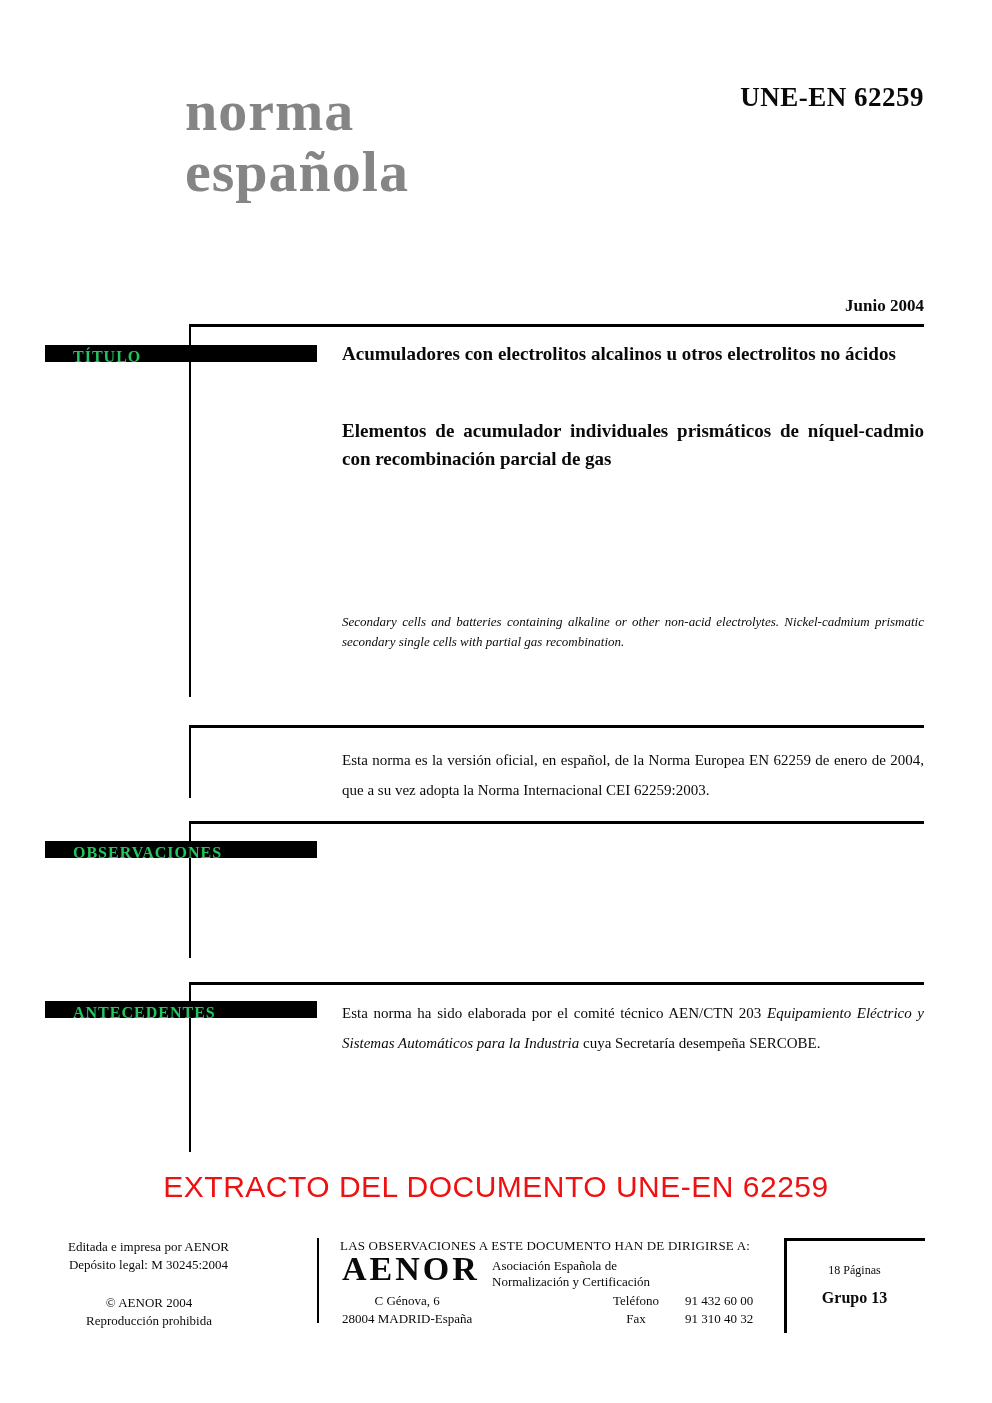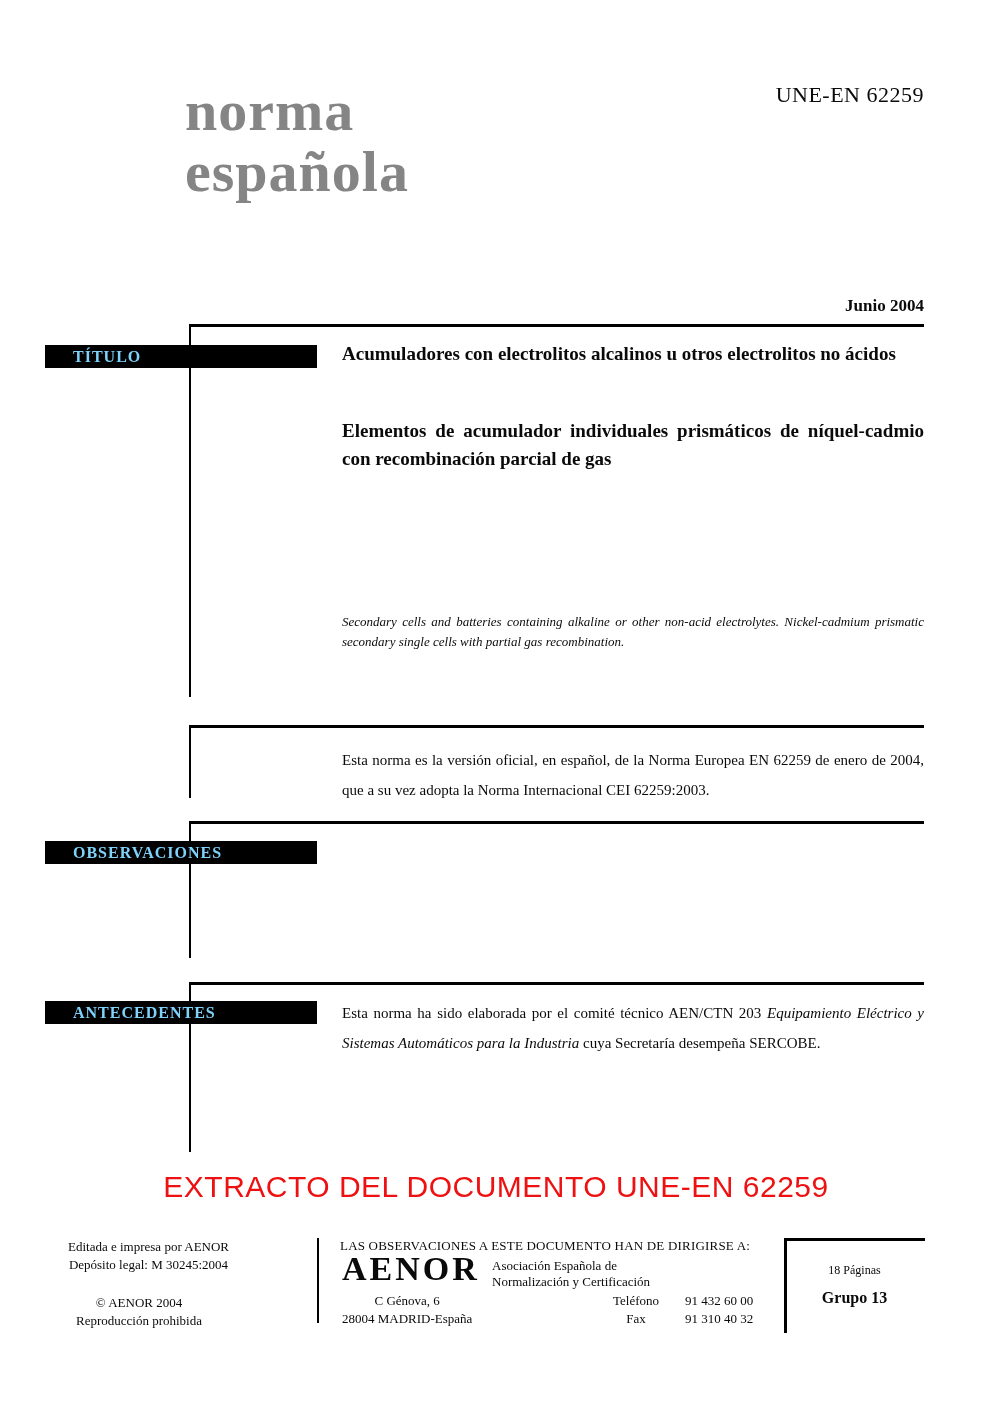--- a/index.html
+++ b/index.html
@@ -20,33 +20,33 @@
   }
   .abs{position:absolute;}
   
   .logo{
     left:185px;top:80px;
     font-size:58px;line-height:61px;font-weight:bold;
     color:var(--logo-gray);letter-spacing:1px;
   }
   .doc-number{
     right:68px;top:82px;
-    font-size:22px;font-weight:normal;letter-spacing:.5px;
+    font-size:27px;font-weight:bold;letter-spacing:.5px;
   }
   .doc-date{
     right:68px;top:296px;
     font-size:17px;font-weight:bold;
   }
   
   .hrule{left:189px;width:735px;height:3px;background:#000;}
   .vrule{left:189px;width:2px;background:#000;}
   
   .label-box{
-    left:45px;width:272px;height:23px;
-    background:var(--label-bg);color:#7dd3fc;
+    left:45px;width:272px;height:17px;
+    background:var(--label-bg);color:#22c55e;
     font-size:16px;font-weight:bold;letter-spacing:1px;
     line-height:23px;padding-left:28px;
   }
   
   .col{
     left:342px;width:582px;
     text-align:justify;
   }
   .title-para{font-size:19px;font-weight:bold;line-height:28px;}
   .lang-para{font-size:13px;font-style:italic;line-height:20px;}
@@ -107,21 +107,21 @@
     <span>ANTECEDENTES</span>
   </div>
   <div class="abs col body-para" style="top:998px"><span>Esta norma ha sido elaborada por el comité técnico AEN/CTN 203 </span><i>Equipamiento Eléctrico y Sistemas Automáticos para la Industria</i><span> cuya Secretaría desempeña SERCOBE.</span></div>
 
   <div class="abs extract">EXTRACTO DEL DOCUMENTO UNE-EN 62259</div>
 
   <div class="abs foot" style="left:68px;top:1238px">
     <div>Editada e impresa por AENOR</div>
     <div>Depósito legal: M 30245:2004</div>
   </div>
-  <div class="abs foot" style="left:76px;top:1294px">
+  <div class="abs foot" style="left:86px;top:1294px">
     <div>© AENOR 2004</div>
     <div>Reproducción prohibida</div>
   </div>
 
   <div class="abs vdiv" style="left:317px;top:1238px;width:2px;height:85px"></div>
 
   <div class="abs foot-notice">LAS OBSERVACIONES A ESTE DOCUMENTO HAN DE DIRIGIRSE A:</div>
   <div class="abs foot-org">AENOR</div>
   <div class="abs foot-orgdesc">
     <div>Asociación Española de</div>

